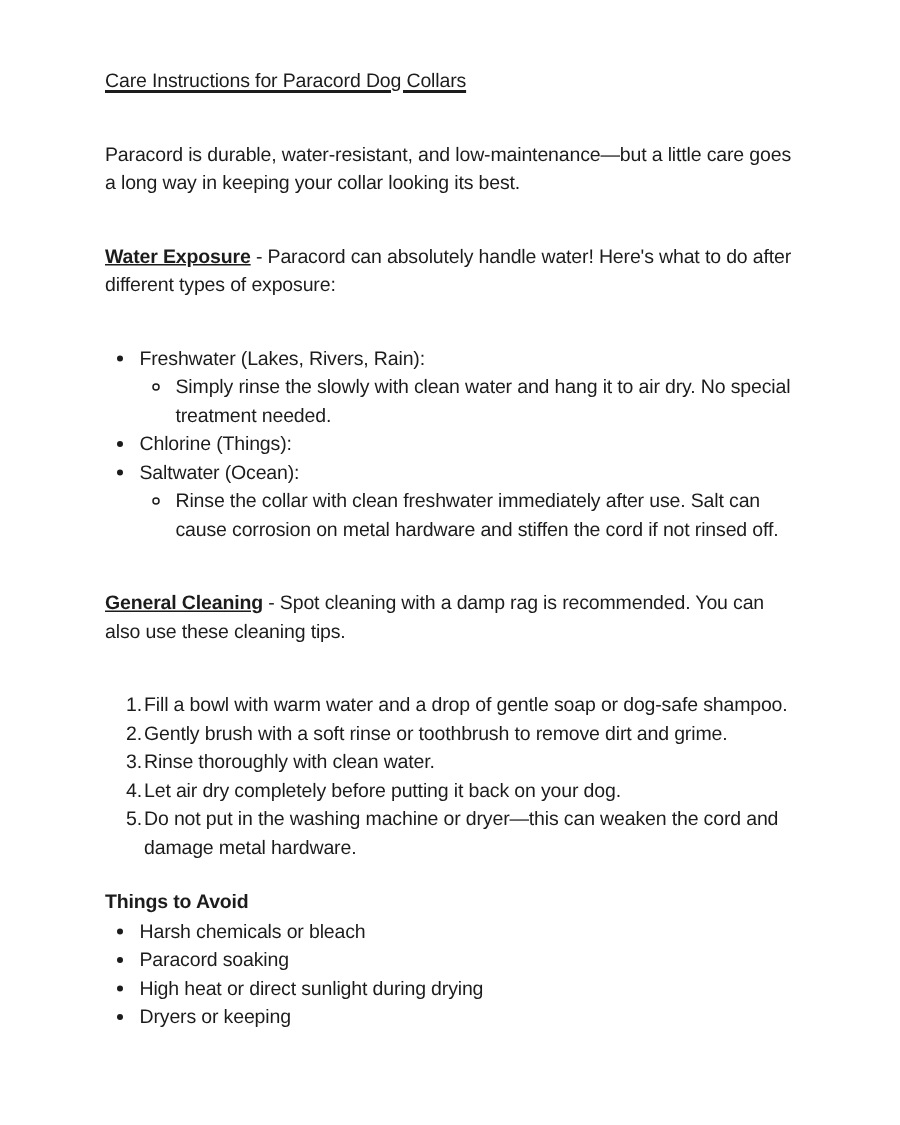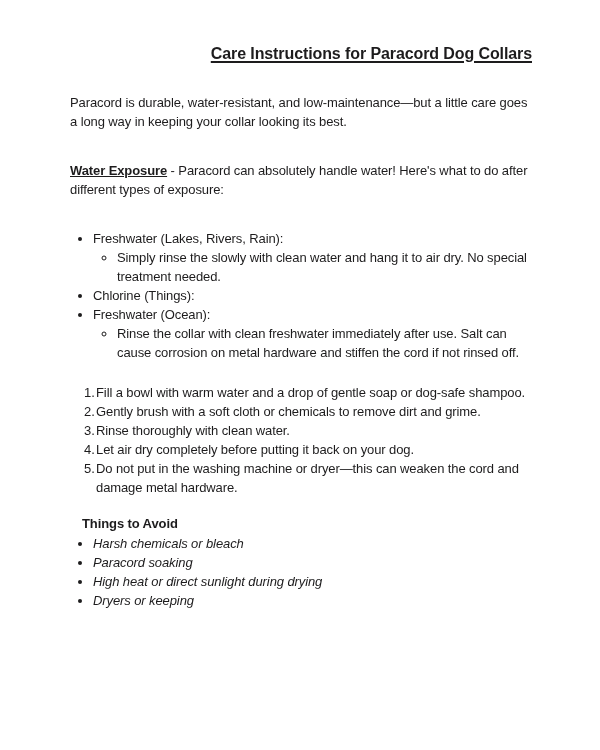--- a/index.html
+++ b/index.html
@@ -13,28 +13,27 @@
     line-height: 19px;
     letter-spacing: -0.1px;
     color: #1d1c1d;
     overflow: hidden;
   }
   .doc {
     padding: 44px 68px 0 70px;
     width: 600px;
   }
   h1 {
-    font-size: 16px;
-    font-weight: 700;
+    font-size: 13px;
+    font-weight: 400;
     text-decoration: underline;
     text-decoration-thickness: 1.5px;
     text-underline-offset: 2px;
     margin: 0 0 23px 0;
     line-height: 19px;
-    text-align: right;
   }
   p { margin: 30px 0; }
   strong { font-weight: 700; text-decoration: underline; }
   ul.topic-list {
     margin: 18px 0;
     padding-left: 23px;
     list-style: disc outside;
   }
   ul.topic-list ul {
     margin: 0;
@@ -54,28 +53,27 @@
   }
   ol.steps li::before {
     content: counter(step) ".";
     position: absolute;
     left: 14px;
     top: 0;
   }
   h2 {
     font-size: 13px;
     font-weight: 700;
-    margin: 17px 0 0 12px;
+    margin: 17px 0 0 0;
     line-height: 19px;
   }
   ul.avoid-list {
     margin: 1px 0 0 0;
     padding-left: 23px;
     list-style: disc outside;
-    font-style: italic;
   }
 </style>
 </head>
 <body>
 
 <div class="doc">
 
   <h1>Care Instructions for Paracord Dog Collars</h1>
 
   <p>Paracord is durable, water-resistant, and low-maintenance—but a little care goes a long way in keeping your collar looking its best.</p>
@@ -86,31 +84,32 @@
     <li>
       <span>Freshwater (Lakes, Rivers, Rain):</span>
       <ul>
         <li>Simply rinse the slowly with clean water and hang it to air dry. No special treatment needed.</li>
       </ul>
     </li>
     <li>
       <span>Chlorine (Things):</span>
     </li>
     <li>
-      <span>Freshwater (Ocean):</span>
+      <span>Saltwater (Ocean):</span>
       <ul>
         <li>Rinse the collar with clean freshwater immediately after use. Salt can cause corrosion on metal hardware and stiffen the cord if not rinsed off.</li>
       </ul>
     </li>
   </ul>
 
+  <p><strong>General Cleaning</strong><span> - Spot cleaning with a damp rag is recommended. You can also use these cleaning tips.</span></p>
 
   <ol class="steps">
     <li>Fill a bowl with warm water and a drop of gentle soap or dog-safe shampoo.</li>
-    <li>Gently brush with a soft cloth or chemicals to remove dirt and grime.</li>
+    <li>Gently brush with a soft rinse or toothbrush to remove dirt and grime.</li>
     <li>Rinse thoroughly with clean water.</li>
     <li>Let air dry completely before putting it back on your dog.</li>
     <li>Do not put in the washing machine or dryer—this can weaken the cord and damage metal hardware.</li>
   </ol>
 
   <h2>Things to Avoid</h2>
 
   <ul class="avoid-list">
     <li>Harsh chemicals or bleach</li>
     <li>Paracord soaking</li>

